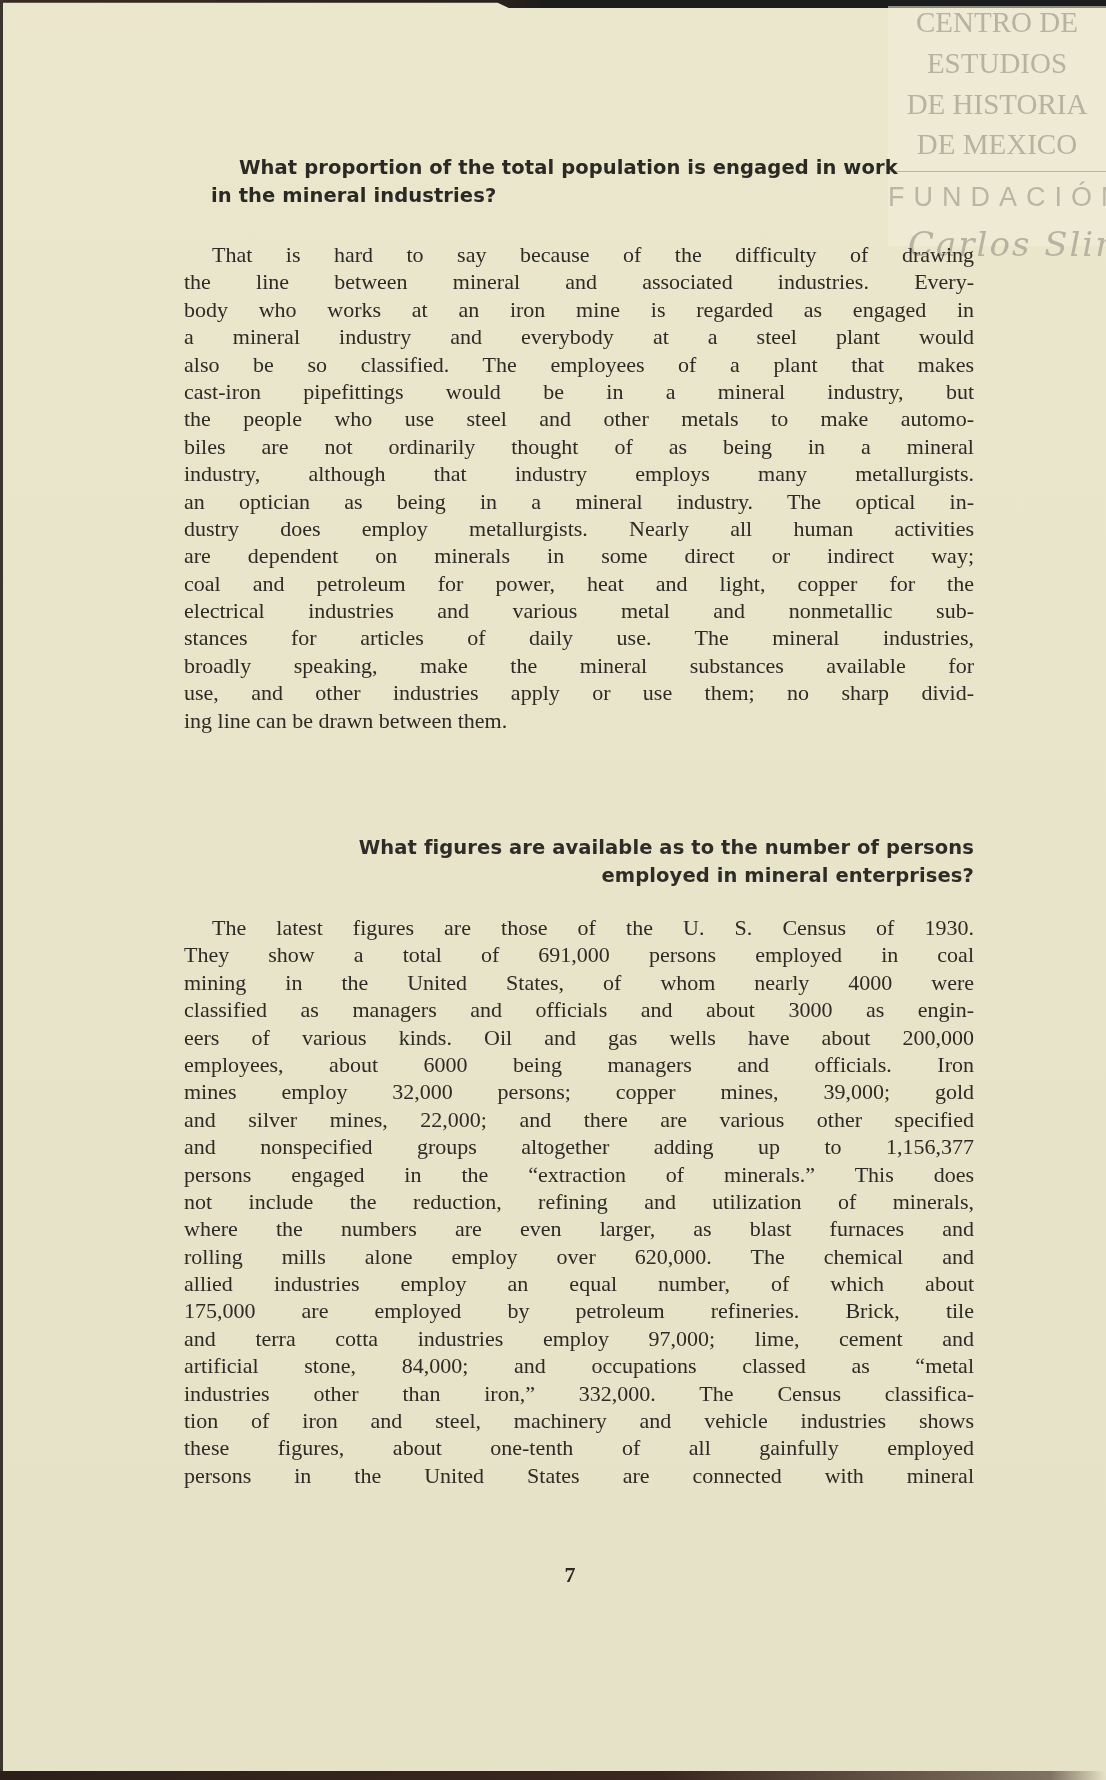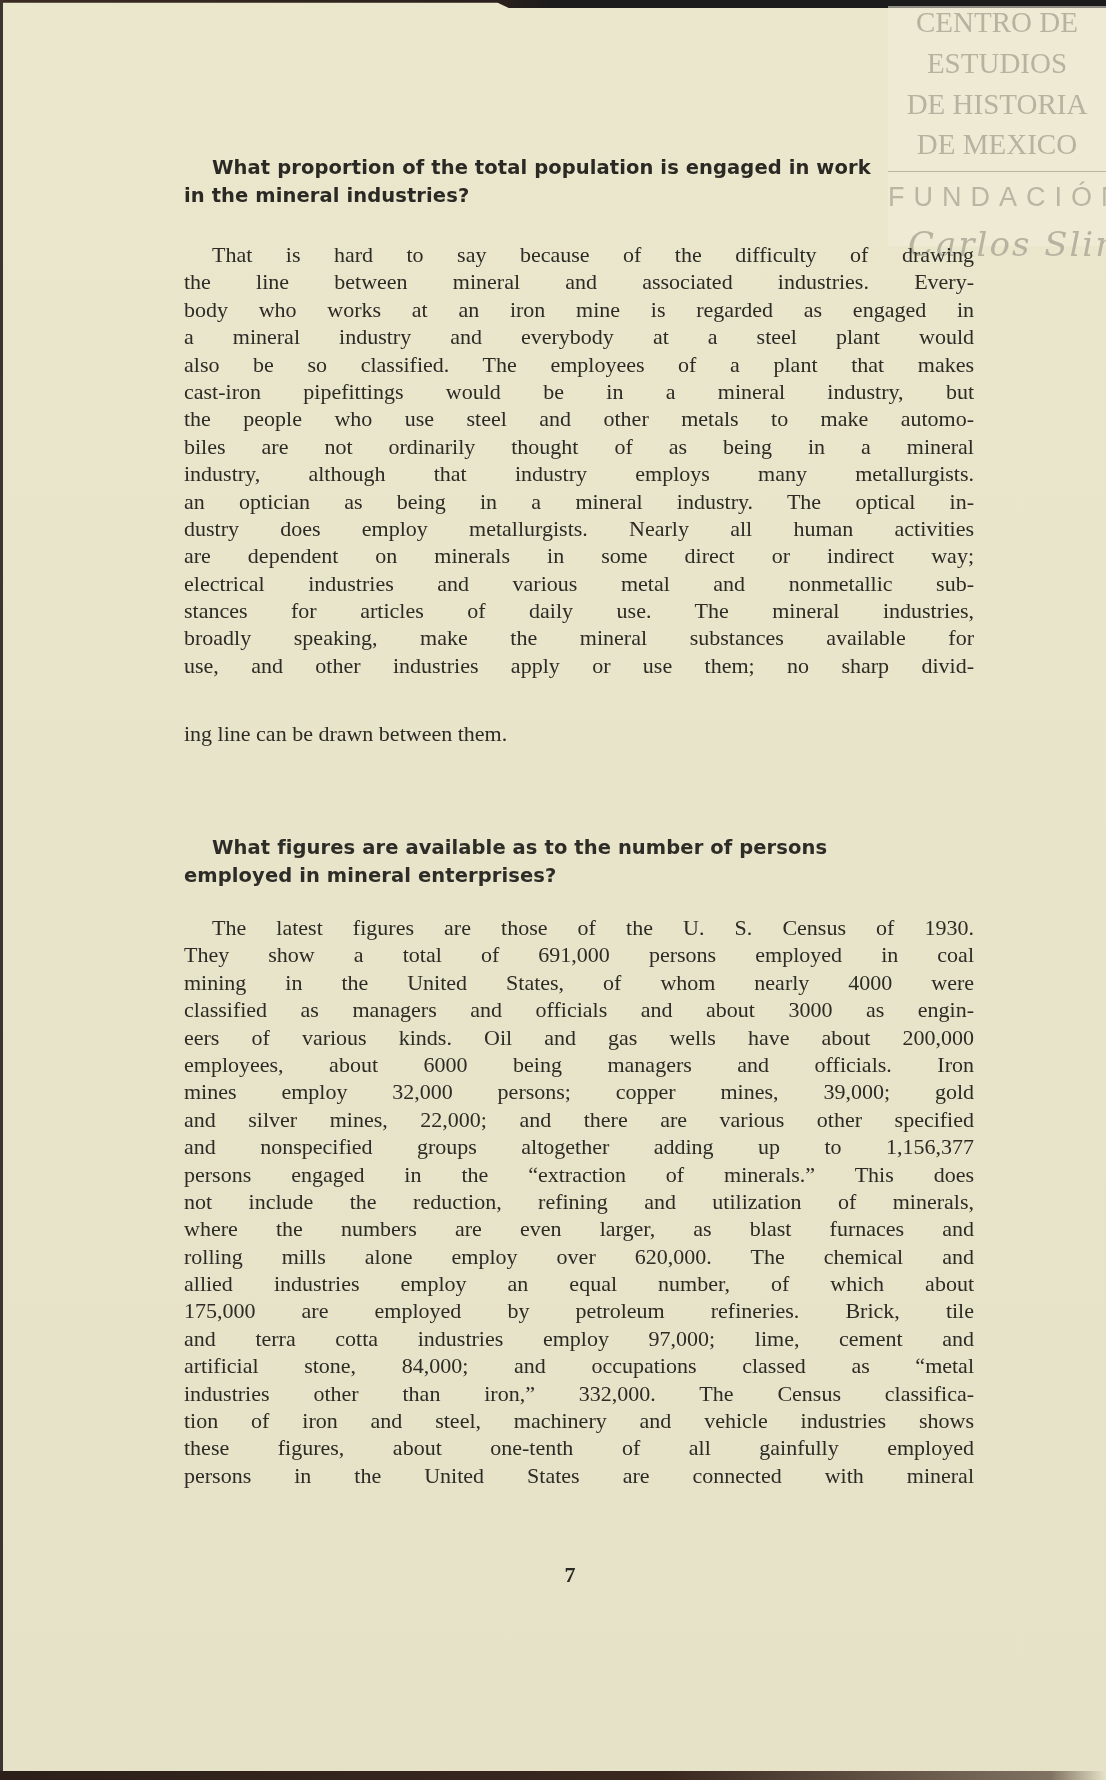--- a/index.html
+++ b/index.html
@@ -50,33 +50,33 @@
     color: #b6b3a0; font-size: 34px; letter-spacing: 2px; white-space: nowrap;
   }
   .column {
     position: absolute; left: 184px; width: 790px;
   }
   .heading {
     font-family: "DejaVu Sans", sans-serif; font-weight: bold;
     font-size: 19.5px; line-height: 28px; color: #2a2924;
     letter-spacing: 0.1px;
   }
-  .heading .ln { display: block; white-space: nowrap; }
+  .heading .ln { display: block; white-space: nowrap; margin-left: 27px; }
   .heading .indent { padding-left: 28px; }
-  .h2 { font-weight: bold; color: #2d2c27; }
+  .h2 { font-weight: bold; color: #2d2c27; text-align: right; }
   .para {
     font-size: 22px; line-height: 27.4px; color: #2c2b25;
     font-family: "Liberation Serif", serif;
   }
   .para .ln {
     display: block; text-align: justify; text-align-last: justify;
     white-space: nowrap; height: 27.4px; overflow: visible;
     transform-origin: left center;
   }
-  .para .ln.last { text-align-last: left; margin-top: 41px; }
+  .para .ln.last { text-align-last: left; }
   .para .ln.first { padding-left: 28px; }
   .pnum {
     position: absolute; left: 560px; top: 1562px; width: 20px; text-align: center;
     font-family: "Liberation Serif", serif; font-weight: bold; font-size: 22px; color: #2a2924;
   }
 </style>
 </head>
 <body>
 
 <div class="page">
@@ -105,20 +105,21 @@
     <span class="ln">body who works at an iron mine is regarded as engaged in</span>
     <span class="ln">a mineral industry and everybody at a steel plant would</span>
     <span class="ln">also be so classified. The employees of a plant that makes</span>
     <span class="ln">cast-iron pipefittings would be in a mineral industry, but</span>
     <span class="ln">the people who use steel and other metals to make automo-</span>
     <span class="ln">biles are not ordinarily thought of as being in a mineral</span>
     <span class="ln">industry, although that industry employs many metallurgists.</span>
     <span class="ln">an optician as being in a mineral industry. The optical in-</span>
     <span class="ln">dustry does employ metallurgists. Nearly all human activities</span>
     <span class="ln">are dependent on minerals in some direct or indirect way;</span>
+    <span class="ln">coal and petroleum for power, heat and light, copper for the</span>
     <span class="ln">electrical industries and various metal and nonmetallic sub-</span>
     <span class="ln">stances for articles of daily use. The mineral industries,</span>
     <span class="ln">broadly speaking, make the mineral substances available for</span>
     <span class="ln">use, and other industries apply or use them; no sharp divid-</span>
     <span class="ln last">ing line can be drawn between them.</span>
   </div>
 
   <div class="column heading h2" style="top:834px;">
     <span class="ln indent">What figures are available as to the number of persons</span>
     <span class="ln">employed in mineral enterprises?</span>

